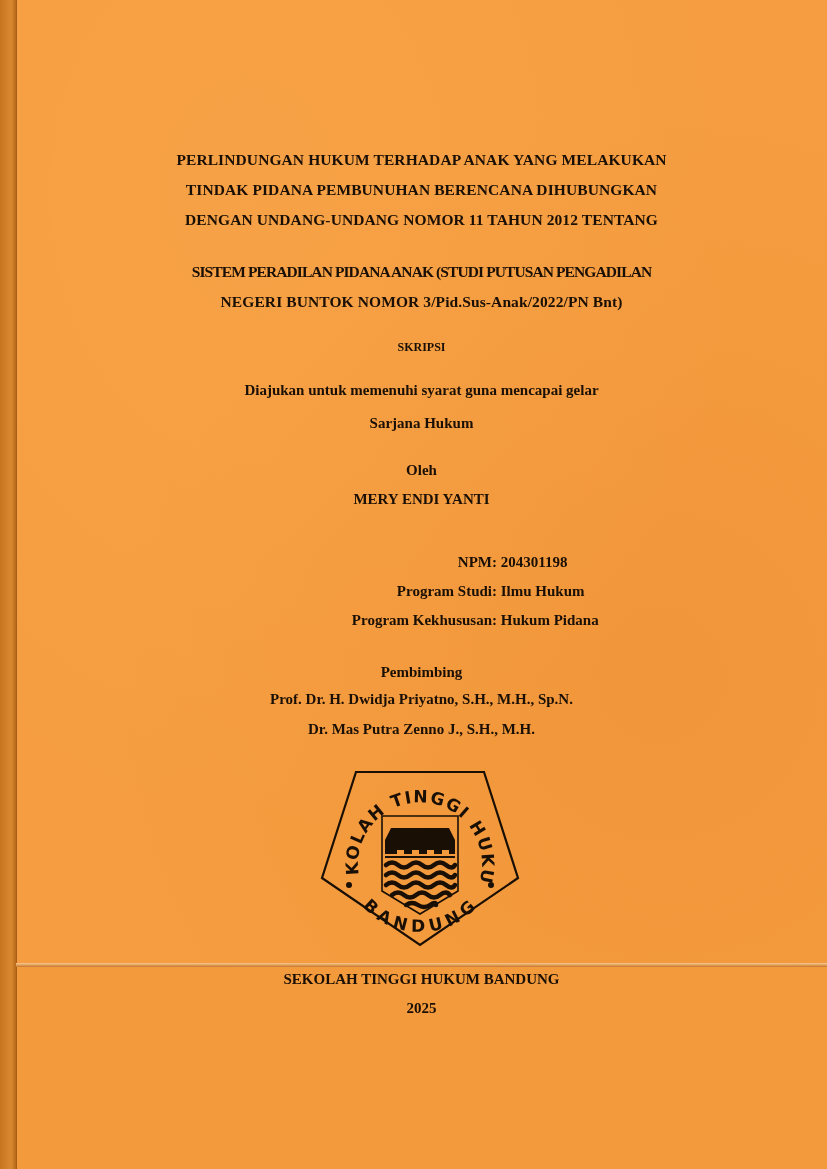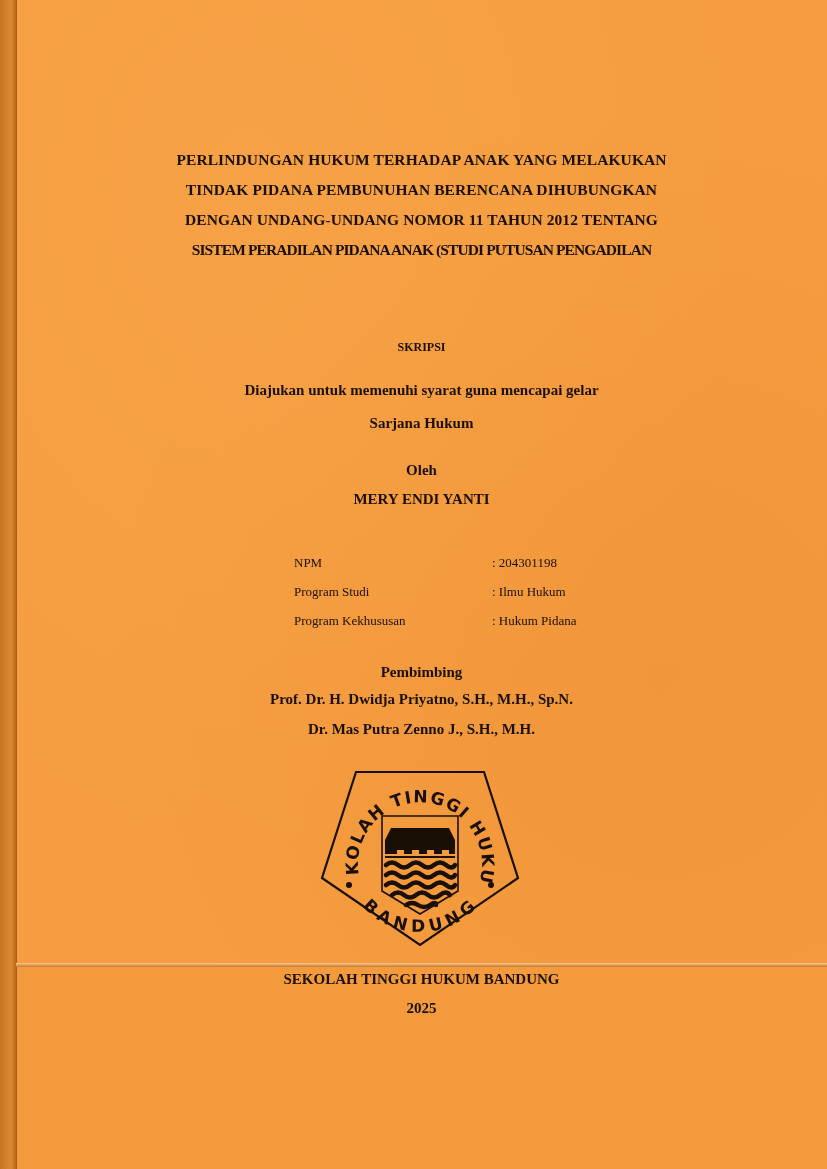--- a/index.html
+++ b/index.html
@@ -22,26 +22,26 @@
       background: linear-gradient(to right, #c77520, #d98a30 70%, #b8691a);
       border-right: 1px solid #a85e15;
     }
     .bottom-edge {
       position: absolute; left: 16px; right: 0; bottom: 0; height: 4px;
       background: linear-gradient(to bottom, #f8c890, #c8782a);
     }
     .block { position: absolute; left: 16px; right: 0; text-align: center; font-weight: bold; }
     .title { top: 145px; font-size: 15.5px; line-height: 30px; letter-spacing: 0.1px; }
     .title .line { display: block; white-space: nowrap; }
-    .title .cond { letter-spacing: -0.9px; }
+    .title .cond { letter-spacing: -0.9px; margin-top: 22px; }
     .skripsi { top: 340px; font-size: 12px; }
     .purpose { top: 374px; font-size: 15px; line-height: 33px; }
     .oleh { top: 462px; font-size: 15px; }
     .author { top: 491px; font-size: 15px; }
-    .info { position: absolute; left: 294px; top: 548px; font-weight: normal; font-size: 13px; }
+    .info { position: absolute; left: 294px; top: 548px; font-weight: bold; font-size: 15px; text-align: right; }
     .info-row { display: flex; height: 29px; align-items: center; }
     .info-label { width: 198px; }
     .sup-head { top: 664px; font-size: 15px; }
     .sup1 { top: 691px; font-size: 15px; text-align: center; }
     .sup2 { top: 721px; font-size: 15px; font-family: Liberation Serif, serif; }
     .logo { position: absolute; left: 318px; top: 768px; width: 204px; height: 180px; }
     .inst { top: 971px; font-size: 15px; text-align: center; }
     .year { top: 1000px; font-size: 15px; }
   </style>
 </head>
@@ -49,20 +49,21 @@
 
 <div class="cover">
   <div class="spine"></div>
   <div class="bottom-edge"></div>
 
   <div class="block title">
     <span class="line">PERLINDUNGAN HUKUM TERHADAP ANAK YANG MELAKUKAN</span>
     <span class="line">TINDAK PIDANA PEMBUNUHAN BERENCANA DIHUBUNGKAN</span>
     <span class="line">DENGAN UNDANG-UNDANG NOMOR 11 TAHUN 2012 TENTANG</span>
     <span class="line cond">SISTEM PERADILAN PIDANA ANAK (STUDI PUTUSAN PENGADILAN</span>
+    <span class="line">NEGERI BUNTOK NOMOR 3/Pid.Sus-Anak/2022/PN Bnt)</span>
   </div>
 
   <div class="block skripsi">SKRIPSI</div>
 
   <div class="block oleh">Oleh</div>
 
   <div class="block purpose">
     <div>Diajukan untuk memenuhi syarat guna mencapai gelar</div>
     <div>Sarjana Hukum</div>
   </div>

